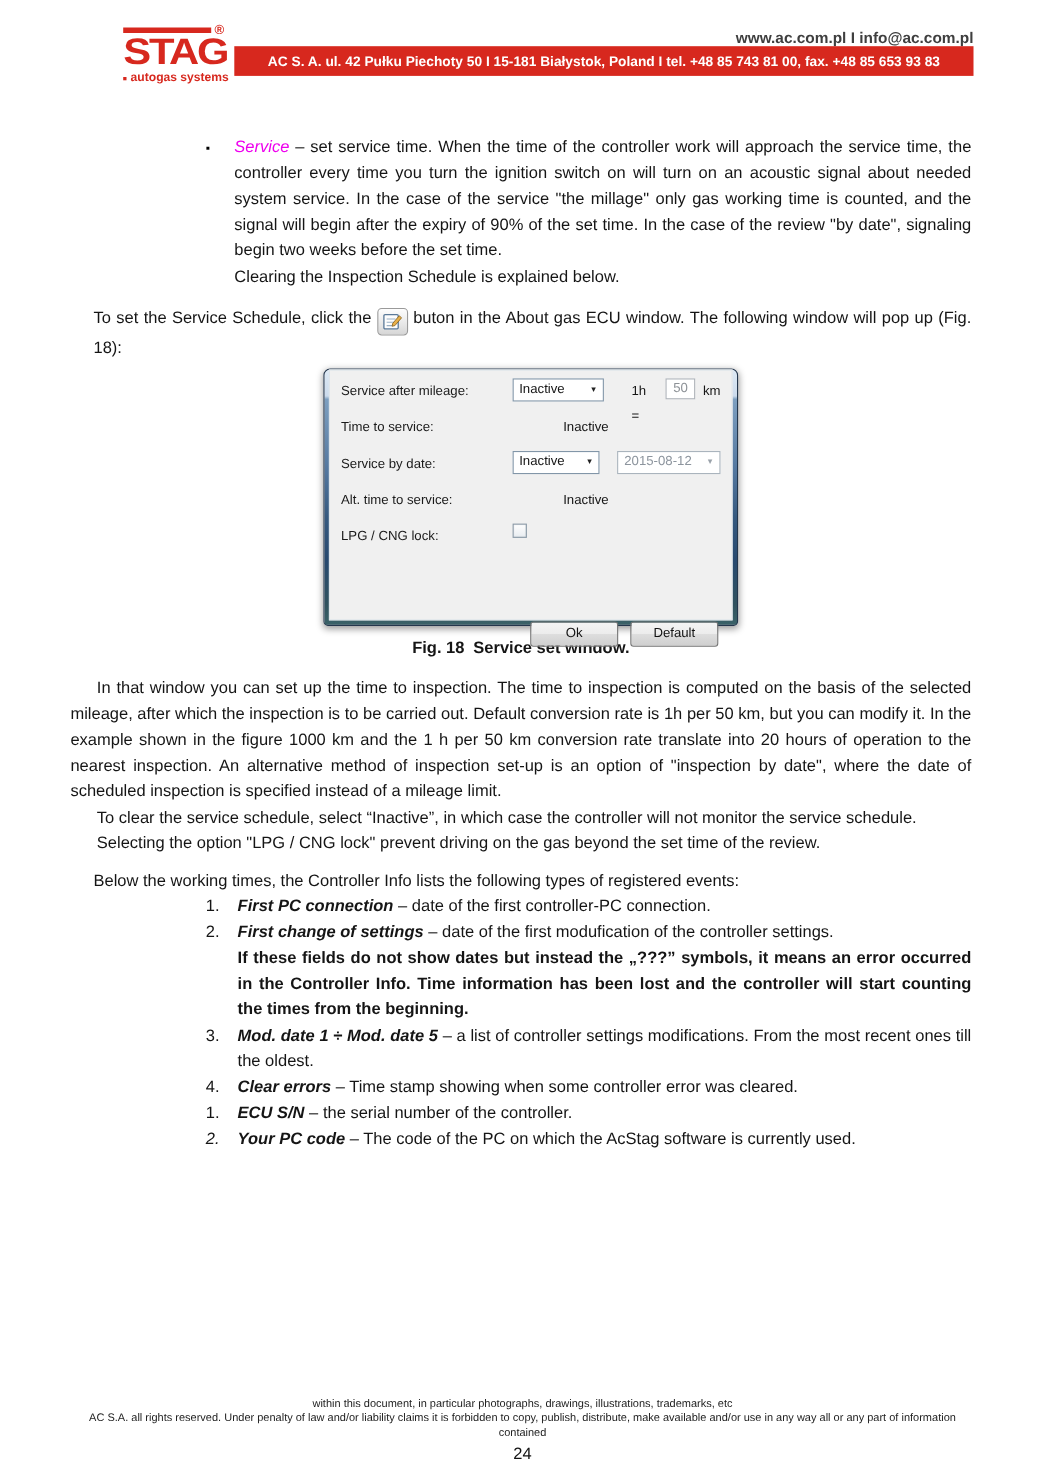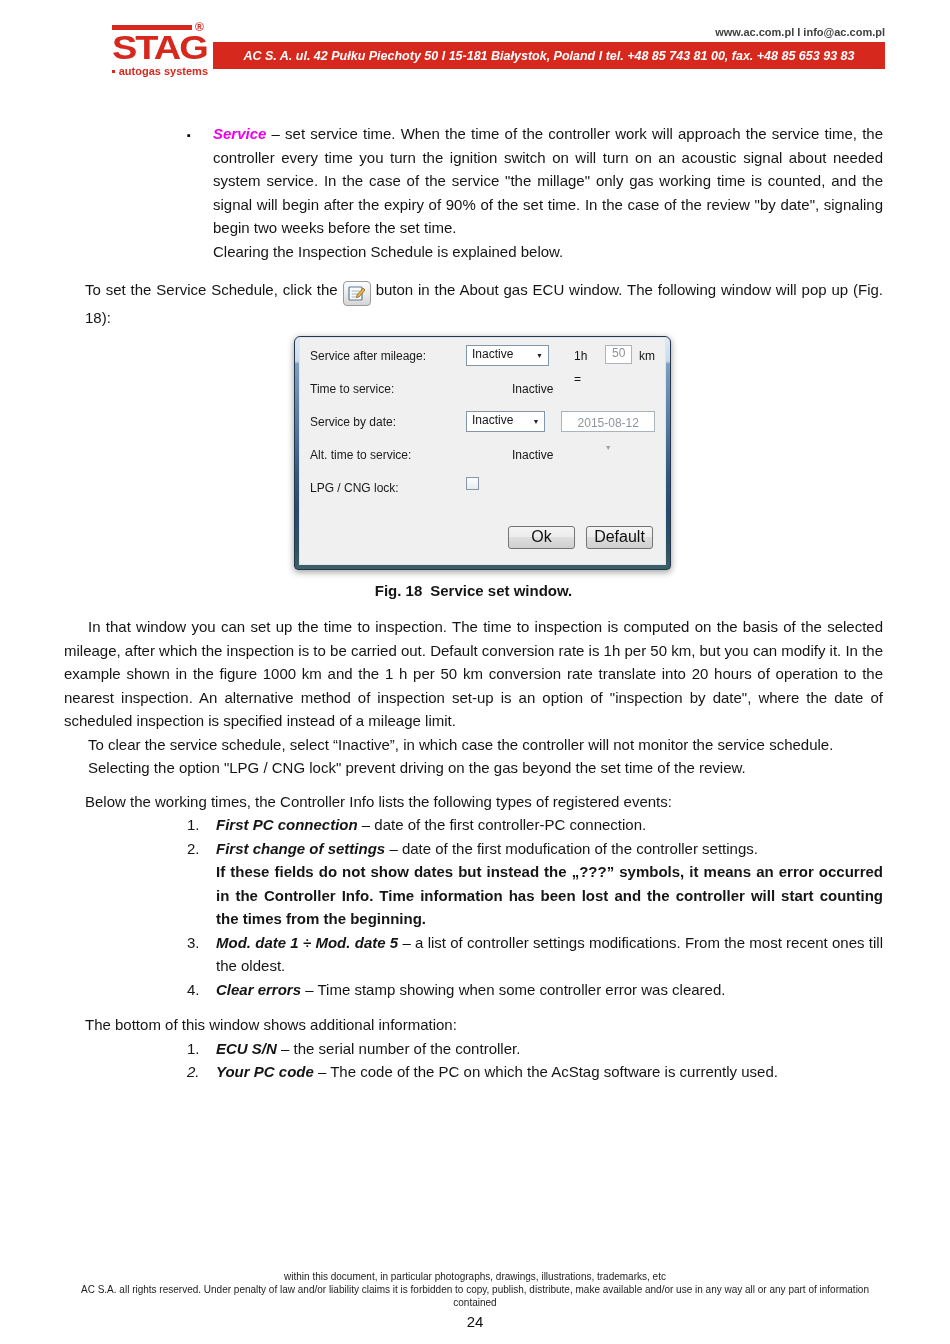--- a/index.html
+++ b/index.html
@@ -22,38 +22,37 @@
     color: #d7281e; font-weight: 800; font-size: 38px; line-height: 36px;
     letter-spacing: -2px; transform: scaleY(0.88); transform-origin: top left;
     font-style: normal;
   }
   .logo-bottom { display: flex; align-items: center; margin-top: -3px; }
   .logo-bar2 { width: 42px; height: 3px; background: #d7281e; margin-right: 4px; }
   .logo-tag { color: #d7281e; font-size: 11px; font-weight: bold; white-space: nowrap; }
 
   .contact-line {
     position: absolute; top: 26px; right: 65px;
-    font-size: 11px; font-weight: bold; color: #3f3f3f;
+    font-size: 14px; font-weight: bold; color: #3f3f3f;
   }
   .banner {
     position: absolute; left: 213px; right: 65px; top: 42px; height: 27px;
     background: #d7281e; color: #ffffff; font-weight: bold; font-size: 12.5px;
     display: flex; align-items: center; justify-content: center;
     white-space: nowrap;
-    font-style: italic;
   }
 
   
   .content { padding: 0 67px 0 64px; font-size: 15px; line-height: 23.5px; }
   .jus { text-align: justify; }
 
   .bullet-item { display: flex; margin: 18px 0 0 123px; }
   .bullet-marker { flex: none; width: 26px; font-size: 11px; padding-top: 2px; color: #000; }
   .bullet-body { width: 670px; }
-  .term-magenta { color: #ee00ee; font-weight: bold; font-style: italic; }
+  .term-magenta { color: #ee00ee; font-weight: normal; font-style: italic; }
 
   .intro { margin: 15px 0 0 21px; }
   .inline-btn {
     display: inline-block; width: 28px; height: 25px; vertical-align: -7px;
     border: 1px solid #9a9a9a; border-radius: 4px; margin: 0 5px;
     background: linear-gradient(#fdfdfd, #e9e9e9 55%, #d6d6d6);
     text-align: center; padding-top: 3px;
   }
 
   
@@ -86,41 +85,41 @@
     padding: 7px 10px 0 10px; height: 228px;
   }
   .dlg-row { display: flex; align-items: flex-start; height: 33px; font-size: 12px; }
   .dlg-label { flex: none; width: 156px; color: #1a1a1a; }
   .combo {
     width: 84px; height: 21px; background: #fff; border: 1px solid #8296a8;
     display: flex; align-items: center; justify-content: space-between;
     padding: 0 5px; font-size: 12px; cursor: default;
   }
   .combo .arr { font-size: 7px; color: #222; padding-top: 1px; }
-  .combo.disabled { border-color: #aab4bd; color: #8d959e; margin-left: 16px; width: 99px; flex-direction: column; }
+  .combo.disabled { border-color: #aab4bd; color: #8d959e; margin-left: 16px; width: 99px; }
   .combo.disabled .arr { color: #9aa2aa; }
   .eq-label { margin-left: 25px; }
   .mini-input {
     width: 27px; height: 19px; border: 1px solid #aeb3b9; background: #fff;
     color: #8d9297; font-size: 12px; margin-left: 8px;
     display: flex; align-items: center; justify-content: center;
   }
   .unit-label { margin-left: 7px; }
   .static-value { margin-left: 46px; }
   .win-checkbox {
     width: 13px; height: 13px; border: 1px solid #8a99a7;
     background: linear-gradient(#fefefe, #e9edf1);
     box-shadow: inset 0 0 1px #c7d1da;
   }
   .dlg-buttons { display: flex; justify-content: flex-end; gap: 11px; padding: 16px 2px 0 0; }
   .win-btn {
-    width: 67px; height: 23px; font-size: 16px; color: #111;
+    width: 80px; height: 23px; font-size: 12px; color: #111;
     border: 1px solid #747474; border-radius: 3px;
     background: linear-gradient(#f4f4f4, #ececec 50%, #dedede 50%, #cfcfcf);
-    display: flex; align-items: center; justify-content: center; cursor: default;
+    display: flex; align-items: center; justify-content: center; cursor: default; margin-top: 40px;
   }
 
   .fig-caption { text-align: center; font-weight: bold; margin-top: 9px; }
   .fig-caption span { margin: 0 4px; }
 
   .p-ind { text-indent: 24px; margin-top: 0; }
   .p1 { margin-top: 13px; }
   .p4 { margin: 10px 0 0 21px; }
   .p5 { margin: 12px 0 0 21px; }
   .p6 { margin: 12px 0 0 21px; }
@@ -261,21 +260,20 @@
     </div>
     <div class="list-item">
       <span class="list-num">4.</span>
       <div class="list-body">
         <span class="bold-italic">Clear errors</span>
         <span>– Time stamp showing when some controller error was cleared.</span>
       </div>
     </div>
   </div>
 
-  <p class="p6">The bottom of this window shows additional information:</p>
 
   <div class="numlist">
     <div class="list-item">
       <span class="list-num">1.</span>
       <div class="list-body">
         <span class="bold-italic">ECU S/N</span>
         <span>– the serial number of the controller.</span>
       </div>
     </div>
     <div class="list-item">

